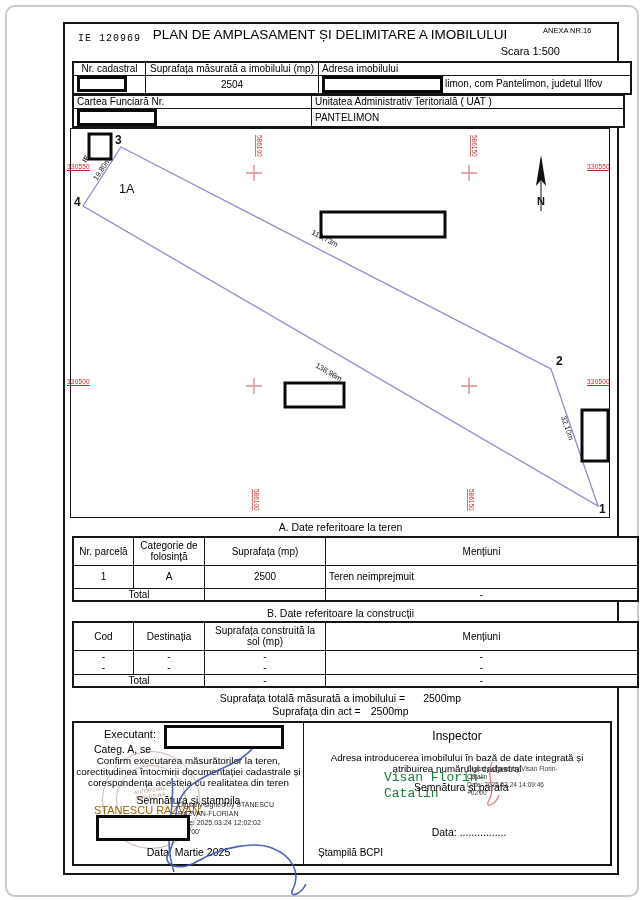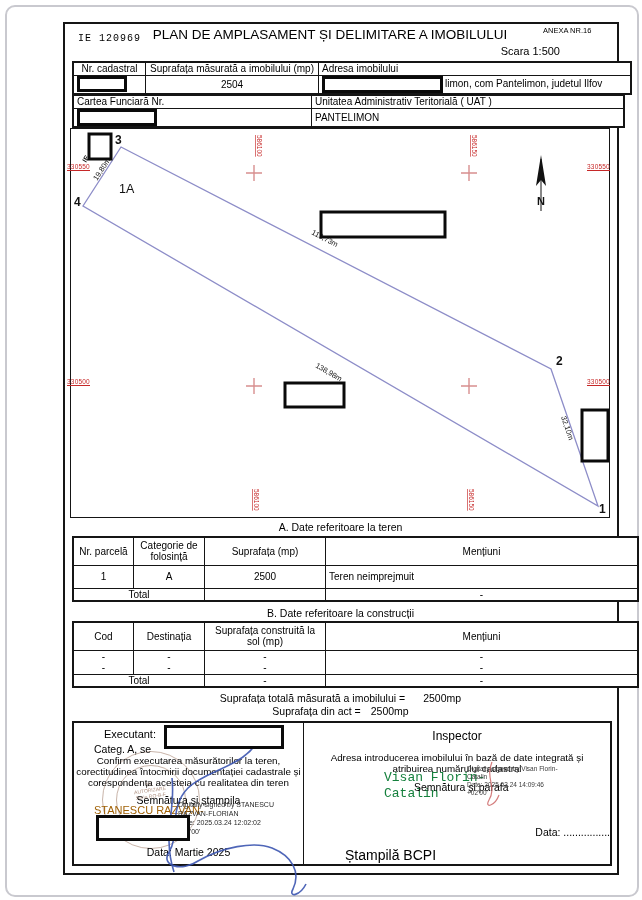--- a/index.html
+++ b/index.html
@@ -223,22 +223,22 @@
         <div>Catalin</div>
       </div>
       <div class="abs" style="left:110px;top:58px;font-size:10.5px;">Semnătura și parafa</div>
       <div class="abs" style="left:163px;top:42px;font-size:6.5px;line-height:8px;color:#3b3b3b;">
         <div>Digitally signed by Visan Florin-</div>
         <div>Catalin</div>
         <div>Date: 2025.03.24 14:09:46</div>
         <div>+02'00'</div>
       </div>
 
-      <div class="abs ctr" style="left:0;top:103px;width:100%;font-size:10.5px;text-align:right;">Data: ................</div>
-      <div class="abs" style="left:14px;top:124px;font-size:14px;margin-left:27px;">Ștampilă BCPI</div>
+      <div class="abs ctr" style="left:12px;top:103px;width:100%;font-size:10.5px;">Data: ................</div>
+      <div class="abs" style="left:14px;top:124px;font-size:10px;">Ștampilă BCPI</div>
     </div>
   </div>
 
   <svg class="sigsvg" width="642" height="900" viewBox="0 0 642 900">
     <path d="M262,733 C 248,768 208,768 188,788 C 168,808 180,836 169,852 C 160,866 182,872 198,861
              C 222,847 254,841 272,848 C 292,856 301,872 293,889 C 288,898 300,896 306,884
              M 172,778 C 176,810 162,835 174,872" fill="none" stroke="#3c55b0" stroke-width="1.6" opacity="0.9"></path>
     <path d="M492,762 C 485,778 497,787 489,800 C 484,809 495,806 499,795" fill="none" stroke="rgba(204,102,102,.85)" stroke-width="1.2"></path>
   </svg>
 

